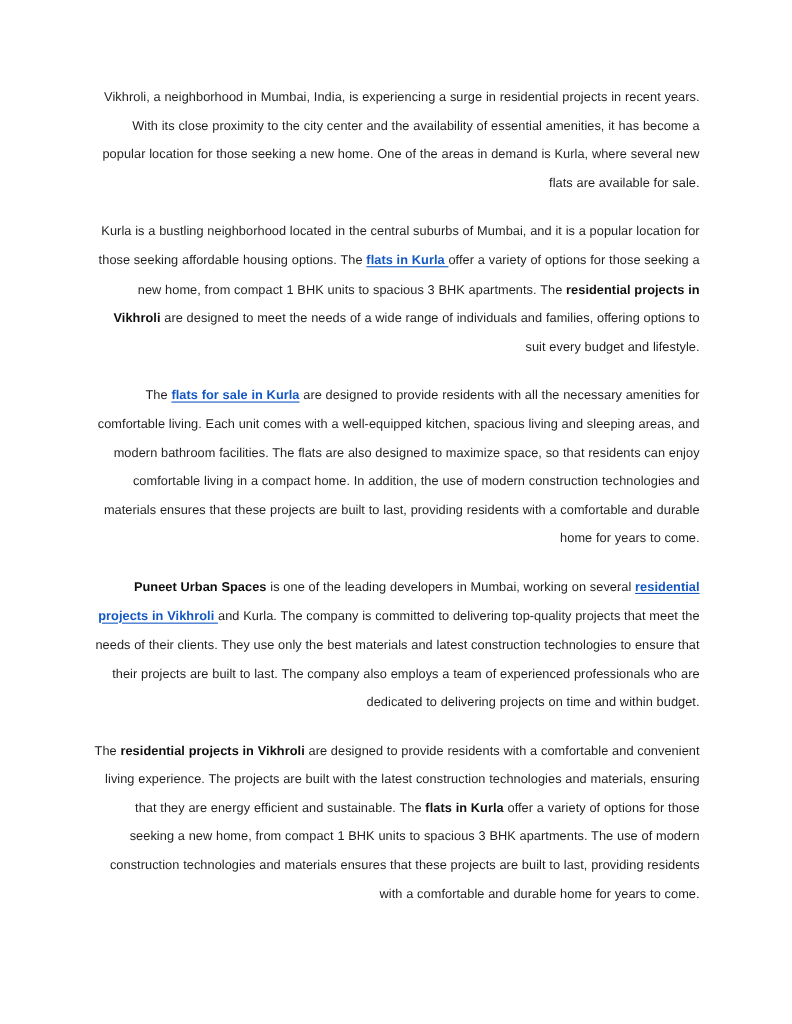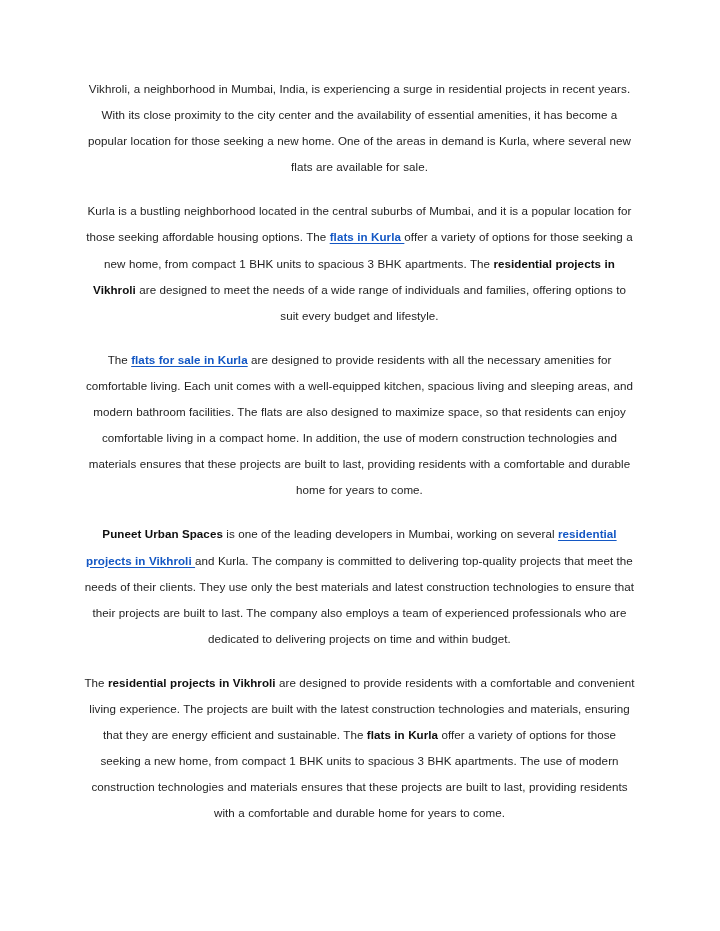--- a/index.html
+++ b/index.html
@@ -28,21 +28,21 @@
     top: 76px;
     width: 553px;
   }
   p.para {
     margin: 0 0 18px 0;
     padding: 0;
     font-size: 11.6px;
     line-height: 26.1px;
     letter-spacing: 0.005em;
     color: #1d1d1d;
-    text-align: center;
+    text-align: right;
     word-spacing: 0.01em;
   }
   p.para:last-child {
     margin-bottom: 14px;
   }
   .b {
     font-weight: bold;
     color: #0f0f0f;
   }
   .lnk {

